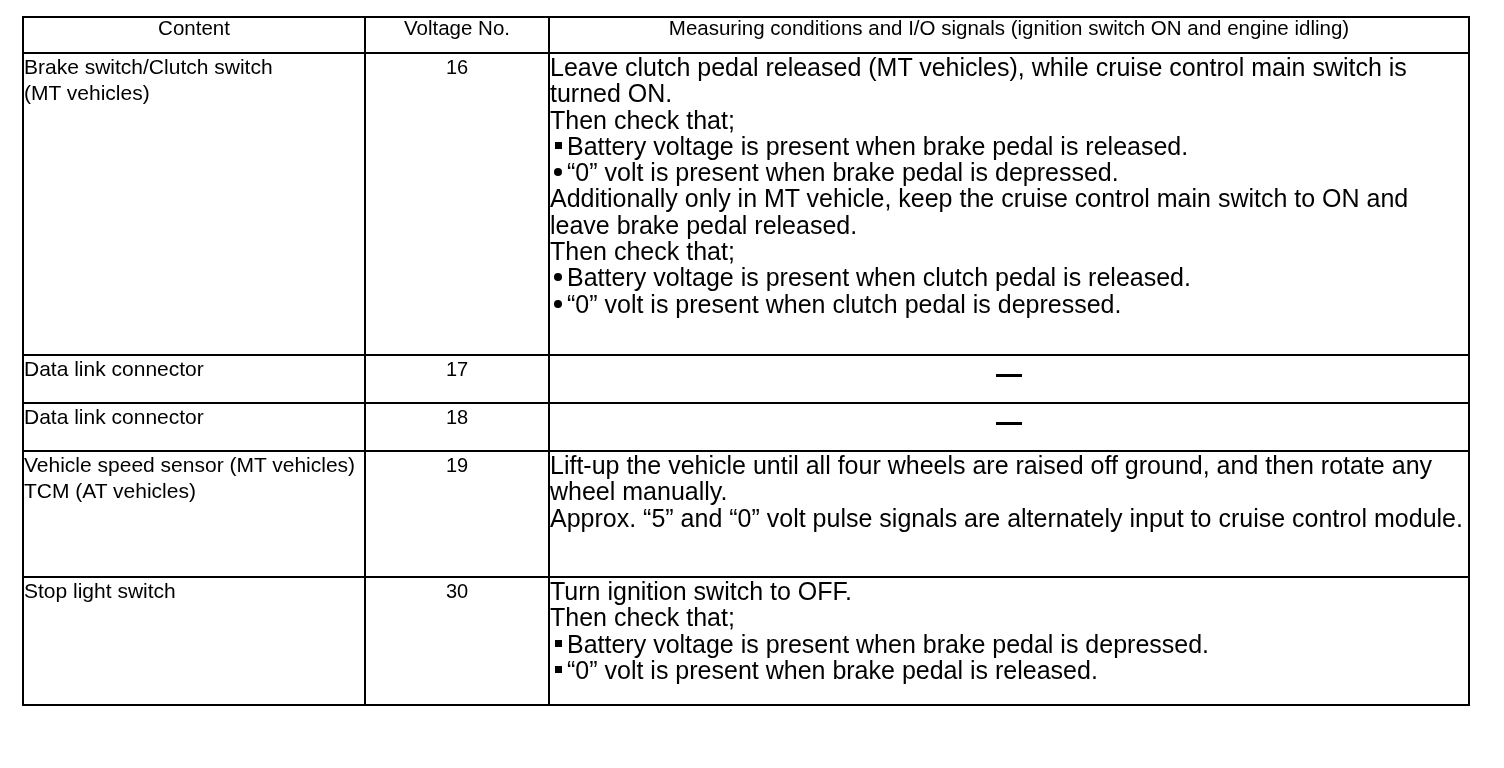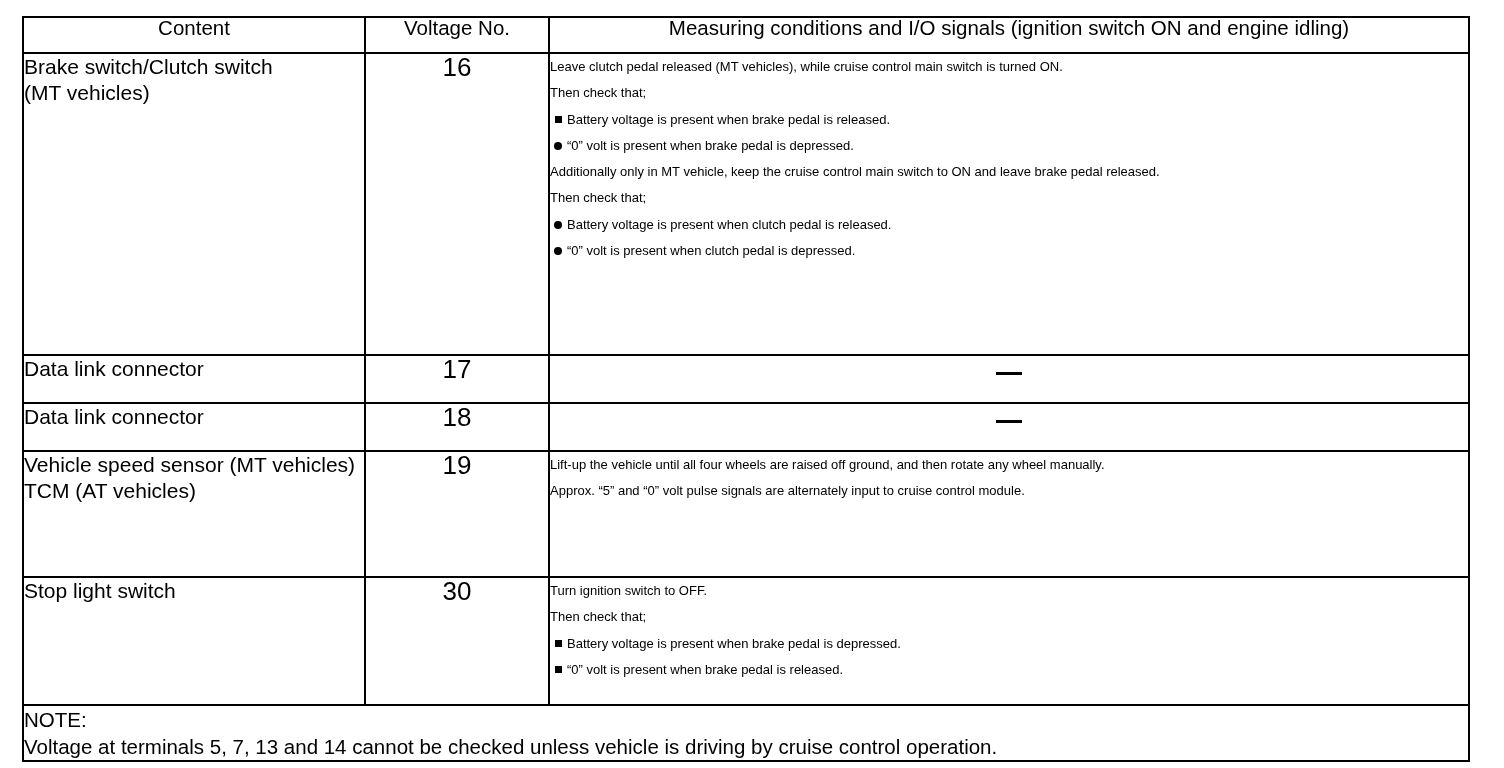--- a/index.html
+++ b/index.html
@@ -54,27 +54,27 @@
     vertical-align: middle;
   }
 
   
   .cell-content {
     font-size: 21px;
     line-height: 26px;
     padding: 7px 6px 8px 10px;
   }
   .cell-term {
-    font-size: 26px;
+    font-size: 20px;
     line-height: 26px;
     padding: 7px 4px 8px 4px;
     text-align: center;
   }
   .cell-meas {
-    font-size: 13px;
+    font-size: 25px;
     line-height: 26.3px;
     padding: 7px 8px 8px 9px;
   }
   .cell-meas.dash {
     text-align: center;
     padding-top: 6px;
     padding-bottom: 6px;
   }
 
   .line { display: block; white-space: pre-wrap; }
@@ -207,23 +207,17 @@
         </td>
         <td class="cell-term">30</td>
         <td class="cell-meas">
           <span class="line">Turn ignition switch to OFF.</span>
           <span class="line">Then check that;</span>
           <span class="bullet-line"><i class="bmark square"></i><span>Battery voltage is present when brake pedal is depressed.</span></span>
           <span class="bullet-line"><i class="bmark square"></i><span>“0” volt is present when brake pedal is released.</span></span>
         </td>
       </tr>
 
-      <tr class="r-note">
-        <td class="note-cell" colspan="3">
-          <span class="line">NOTE:</span>
-          <span class="line">Voltage at terminals 5, 7, 13 and 14 cannot be checked unless vehicle is driving by cruise control operation.</span>
-        </td>
-      </tr>
 
     </tbody>
   </table>
 
 </div>
 
 </body></html>

